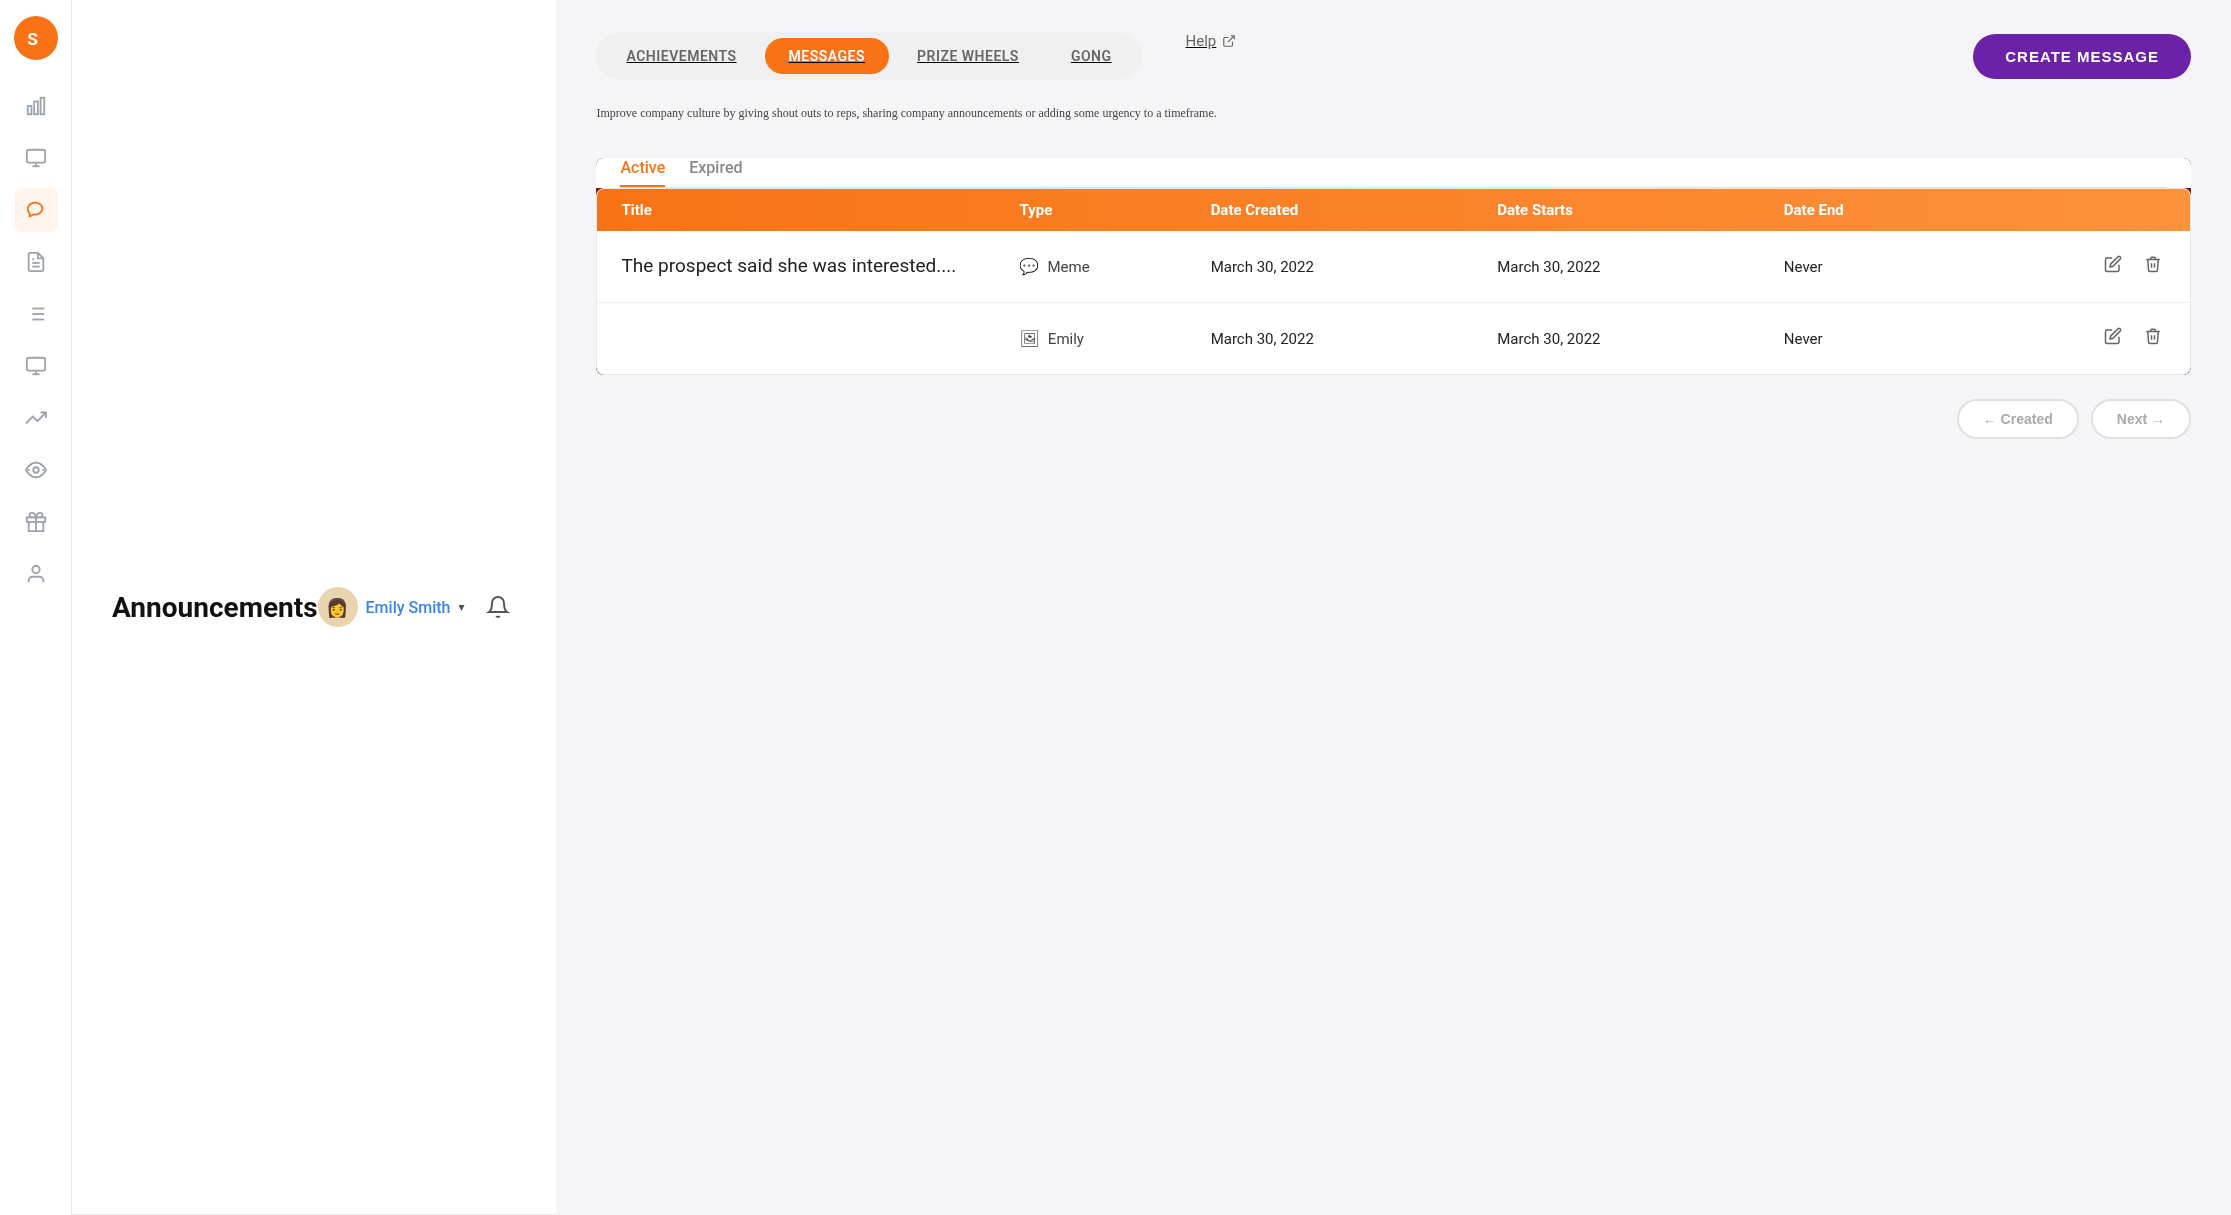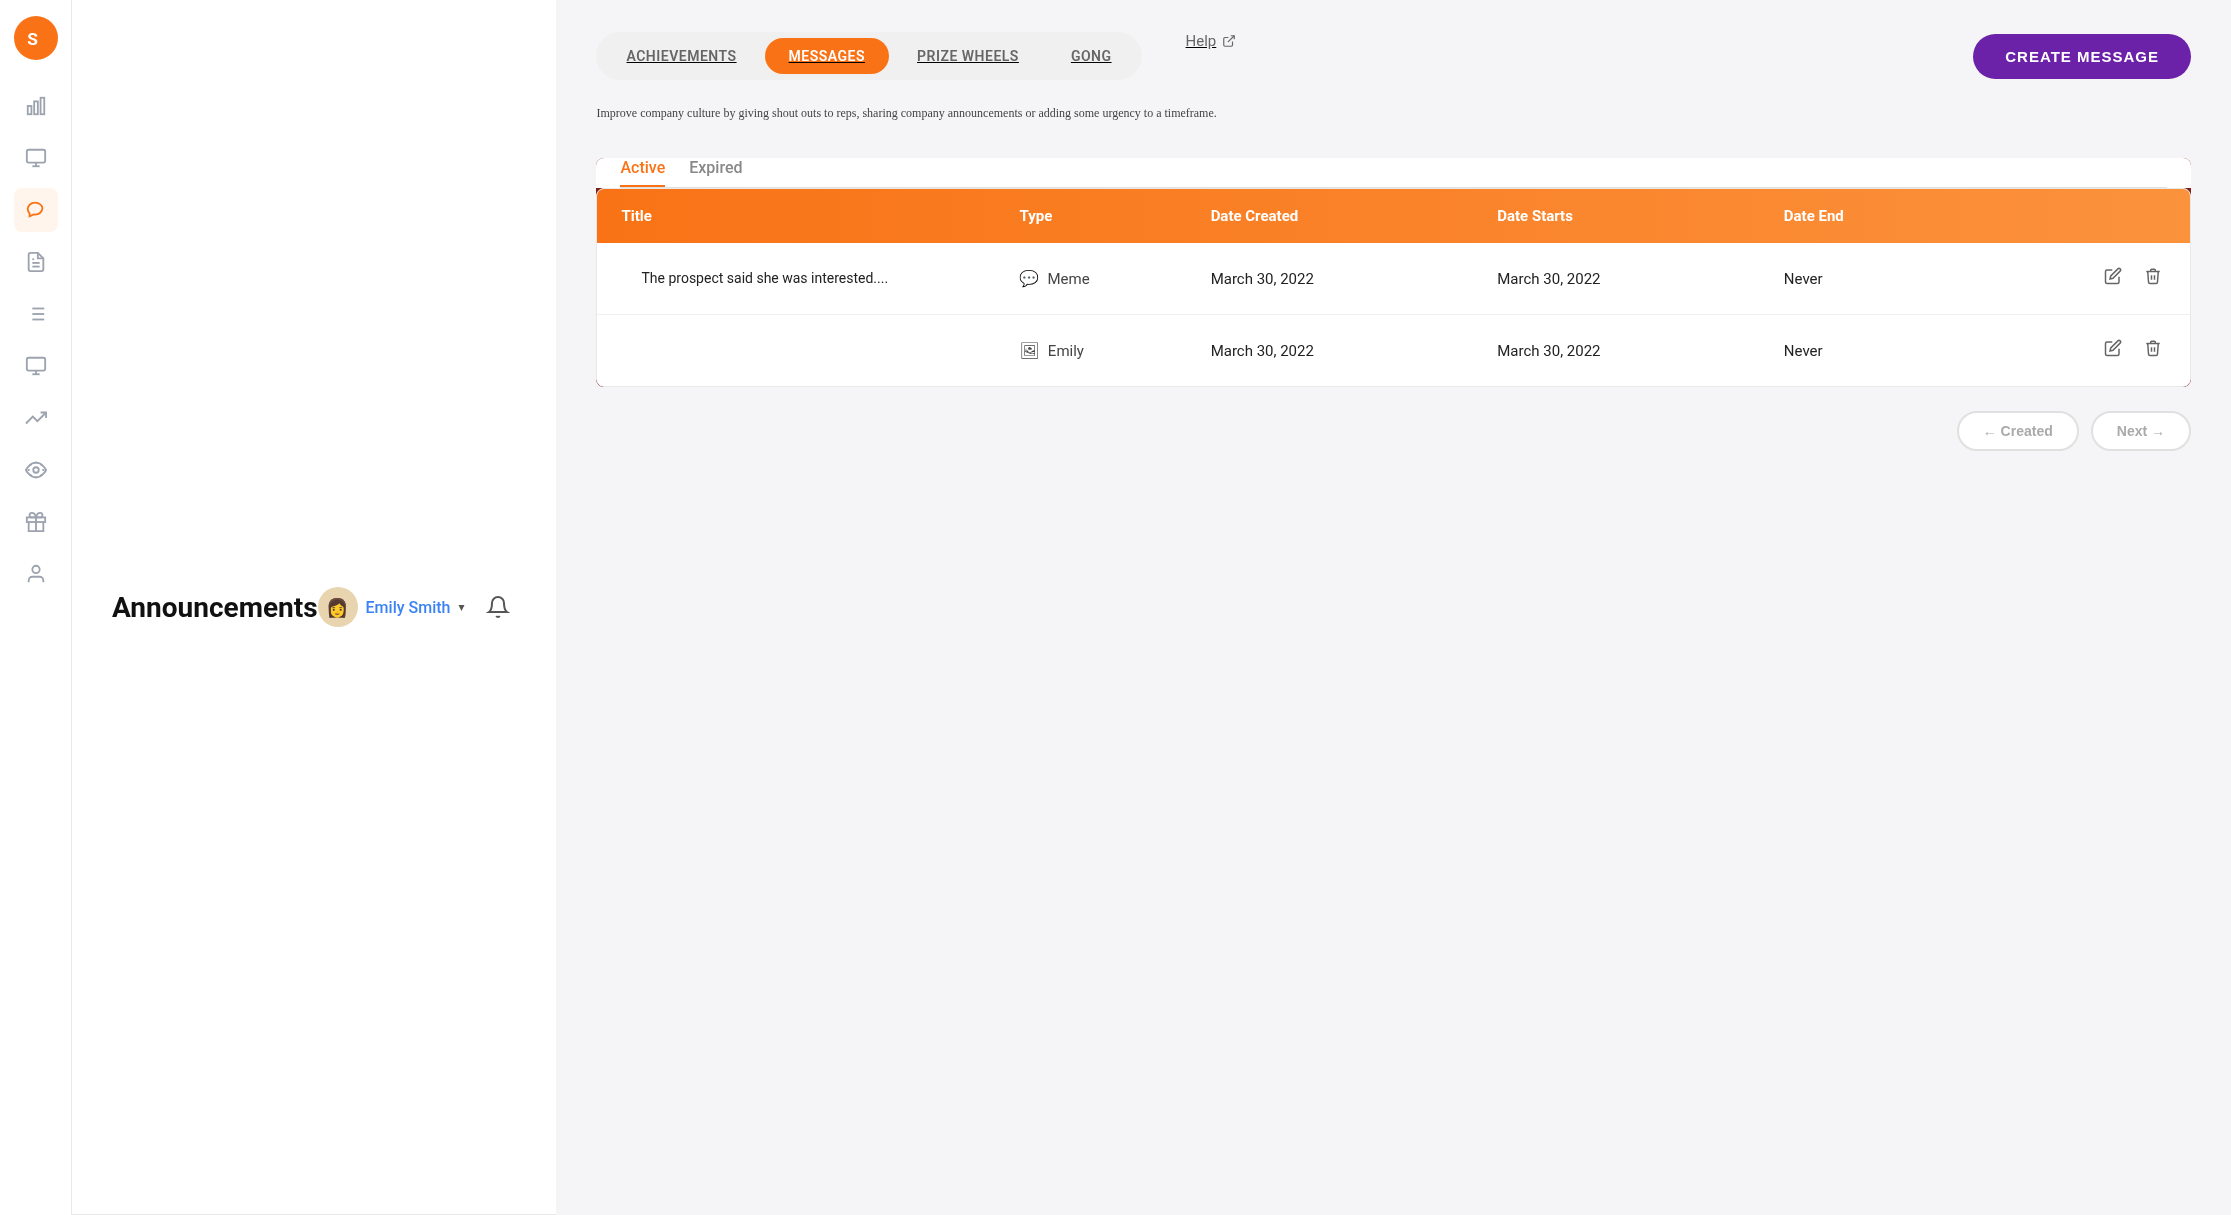--- a/index.html
+++ b/index.html
@@ -183,44 +183,43 @@
       background: #fff;
       border-radius: 8px;
       overflow: hidden;
       border: 1px solid #e8e8e8;
       margin-top: 0;
     }
     .table-header {
       background: linear-gradient(90deg, #f97316 0%, #fb923c 100%);
       display: grid;
       grid-template-columns: 2.5fr 1.2fr 1.8fr 1.8fr 1.8fr 0.6fr;
-      padding: 18px 24px;
+      padding: 12px 24px;
     }
     .table-header-cell {
       font-size: 15px;
       font-weight: 700;
       color: #fff;
     }
     .table-row {
       display: grid;
       grid-template-columns: 2.5fr 1.2fr 1.8fr 1.8fr 1.8fr 0.6fr;
       padding: 20px 24px;
       align-items: center;
       border-bottom: 1px solid #f0f0f0;
     }
     .table-row:last-child { border-bottom: none; }
     .table-cell {
       font-size: 15px;
       color: #222;
     }
     .table-cell.title-cell {
-      font-size: 14px;
+      font-size: 19px;
       color: #222;
       line-height: 1.4;
-      margin-left: 20px;
     }
     .type-cell {
       display: flex;
       align-items: center;
       gap: 8px;
       color: #444;
     }
     .type-icon {
       font-size: 16px;
     }

